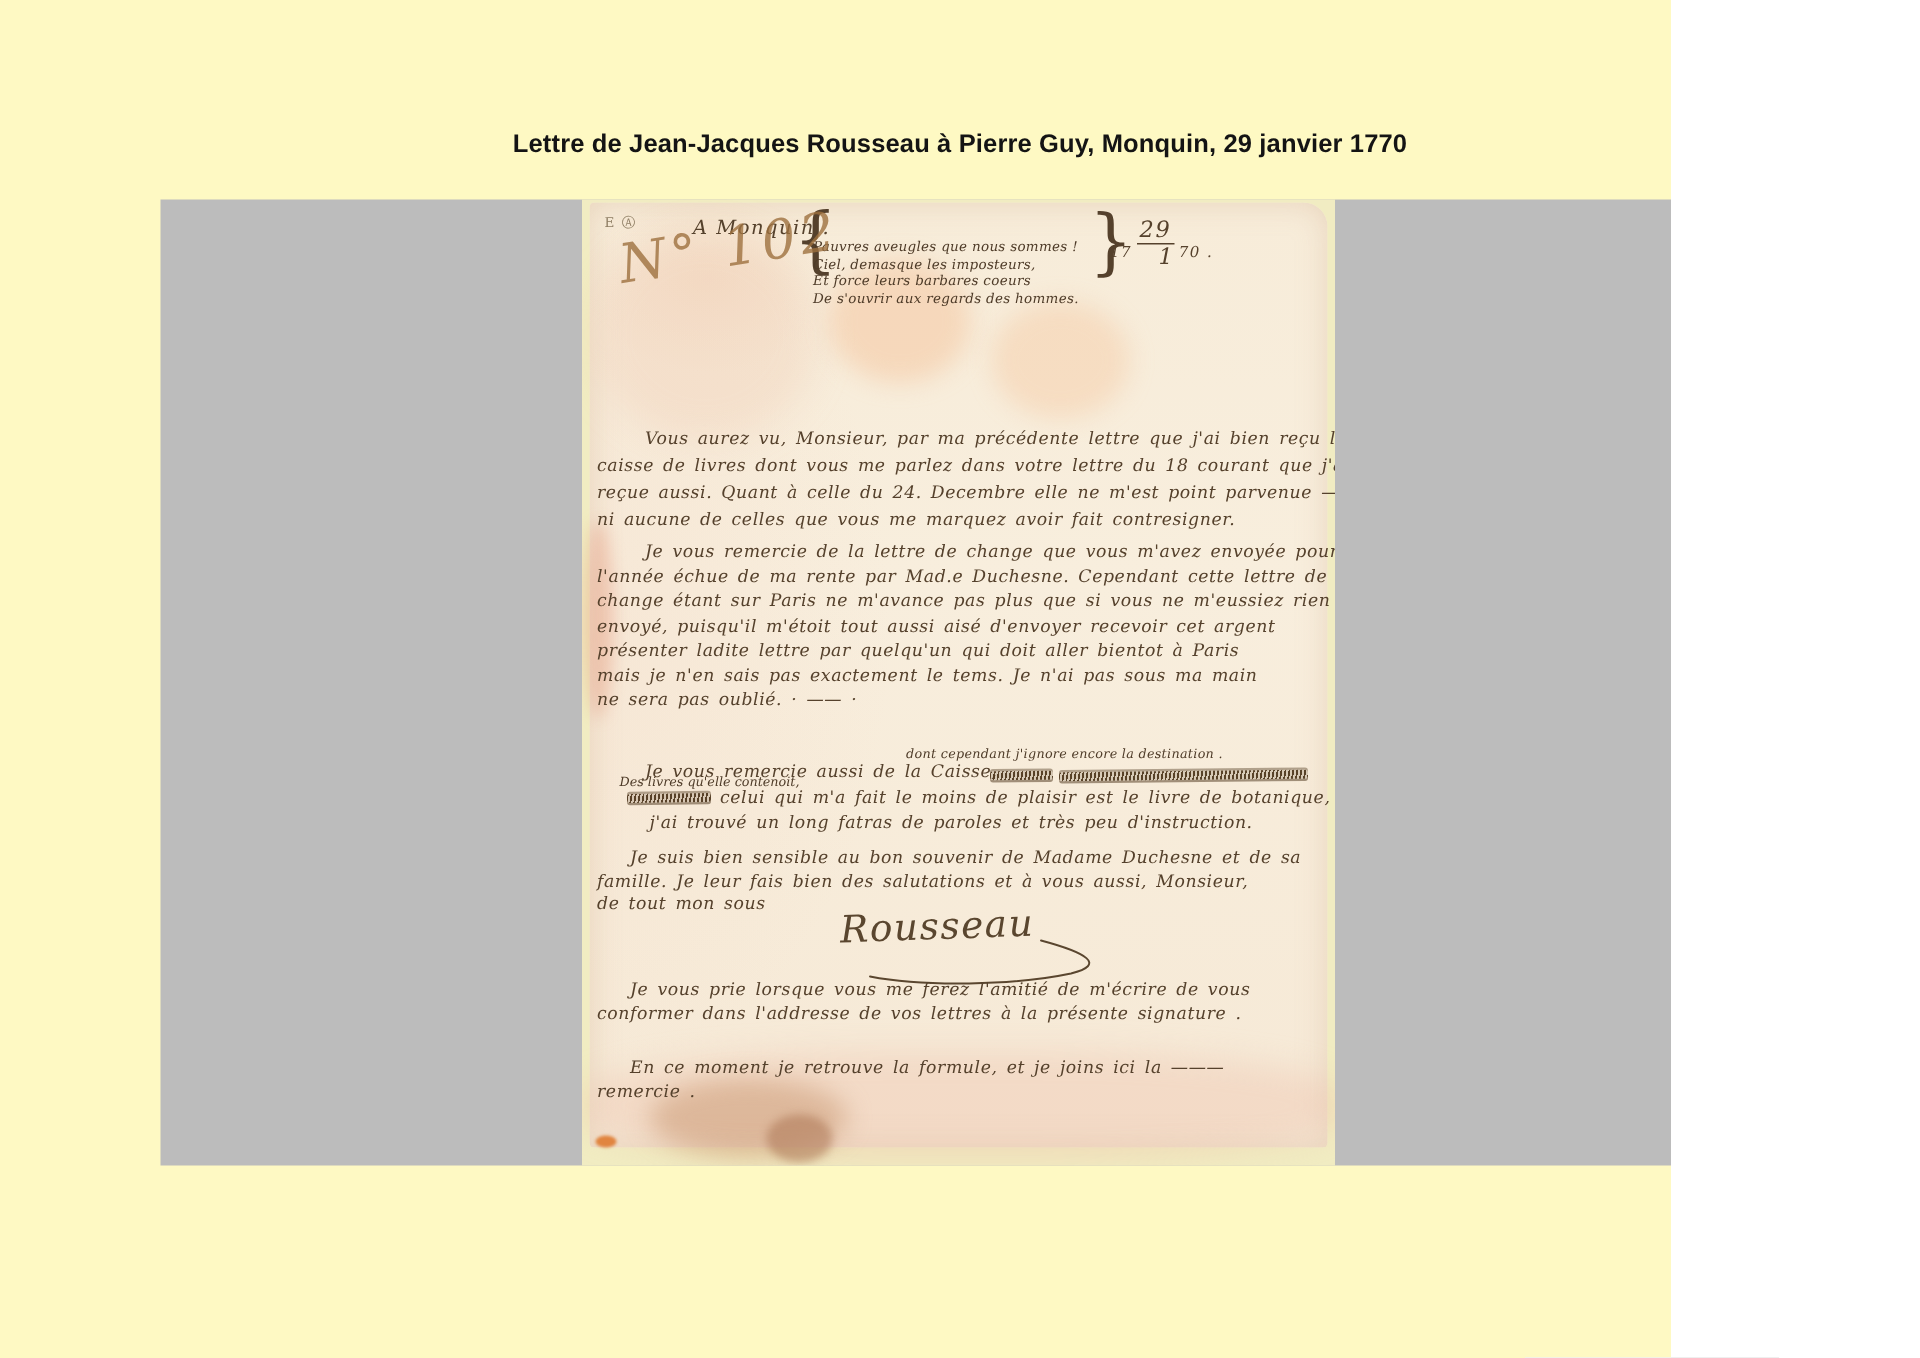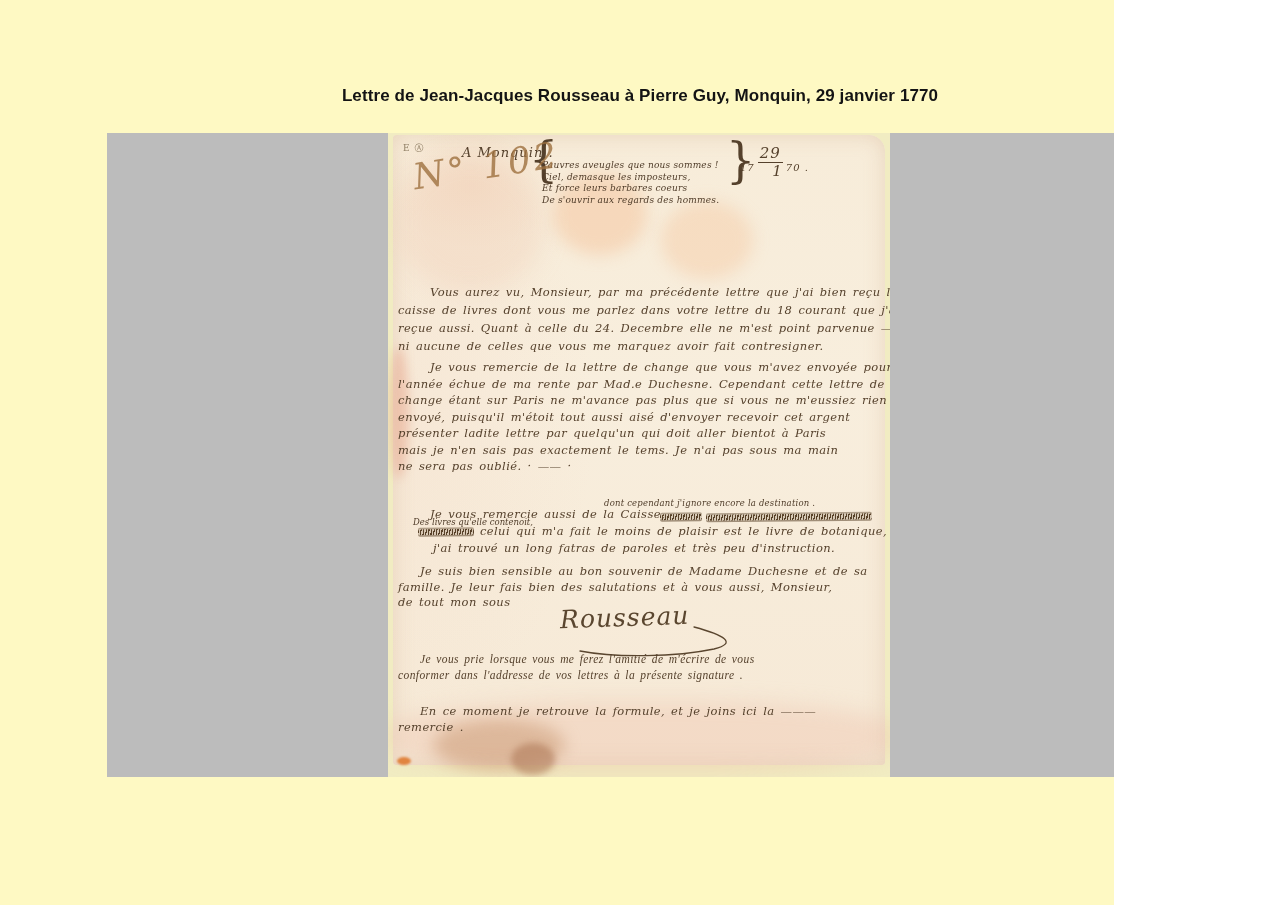--- a/index.html
+++ b/index.html
@@ -53,21 +53,21 @@
   .p3l3{left:10px;top:408px;margin-left:35px;}
   .scribble{position:absolute;height:6px;border-radius:2px;opacity:.95;transform:rotate(-0.6deg);
             background:repeating-linear-gradient(100deg,#50391f 0 1.2px,rgba(80,57,31,.2) 1.2px 2.6px);
             box-shadow:0 1.5px 0 rgba(80,57,31,.55), 0 -1.5px 0 rgba(80,57,31,.45);}
   .scr1a{left:272px;top:381px;width:42px;}
   .scr1b{left:318px;top:381px;width:166px;}
   .scr2{left:30px;top:396px;width:56px;}
   .p4{top:431px;} .p4 .bline{line-height:15.5px;}
   .signature{left:172px;top:470px;font-size:25px;letter-spacing:1px;transform:rotate(-2deg);color:#5a462f;}
   .flourish{position:absolute;left:158px;top:492px;}
-  .ps1{top:518px;} .ps1 .bline{line-height:16px;font-family:Liberation Serif, serif;}
+  .ps1{top:518px;} .ps1 .bline{line-height:16px;}
   .ps2{top:554px;margin-top:16px;} .ps2 .bline{line-height:16px;}
   .indent-sm{padding-left:22px;}
 </style>
 </head>
 <body>
 
 <div class="stage">
 
   <div class="page-title">Lettre de Jean-Jacques Rousseau à Pierre Guy, Monquin, 29 janvier 1770</div>
 

